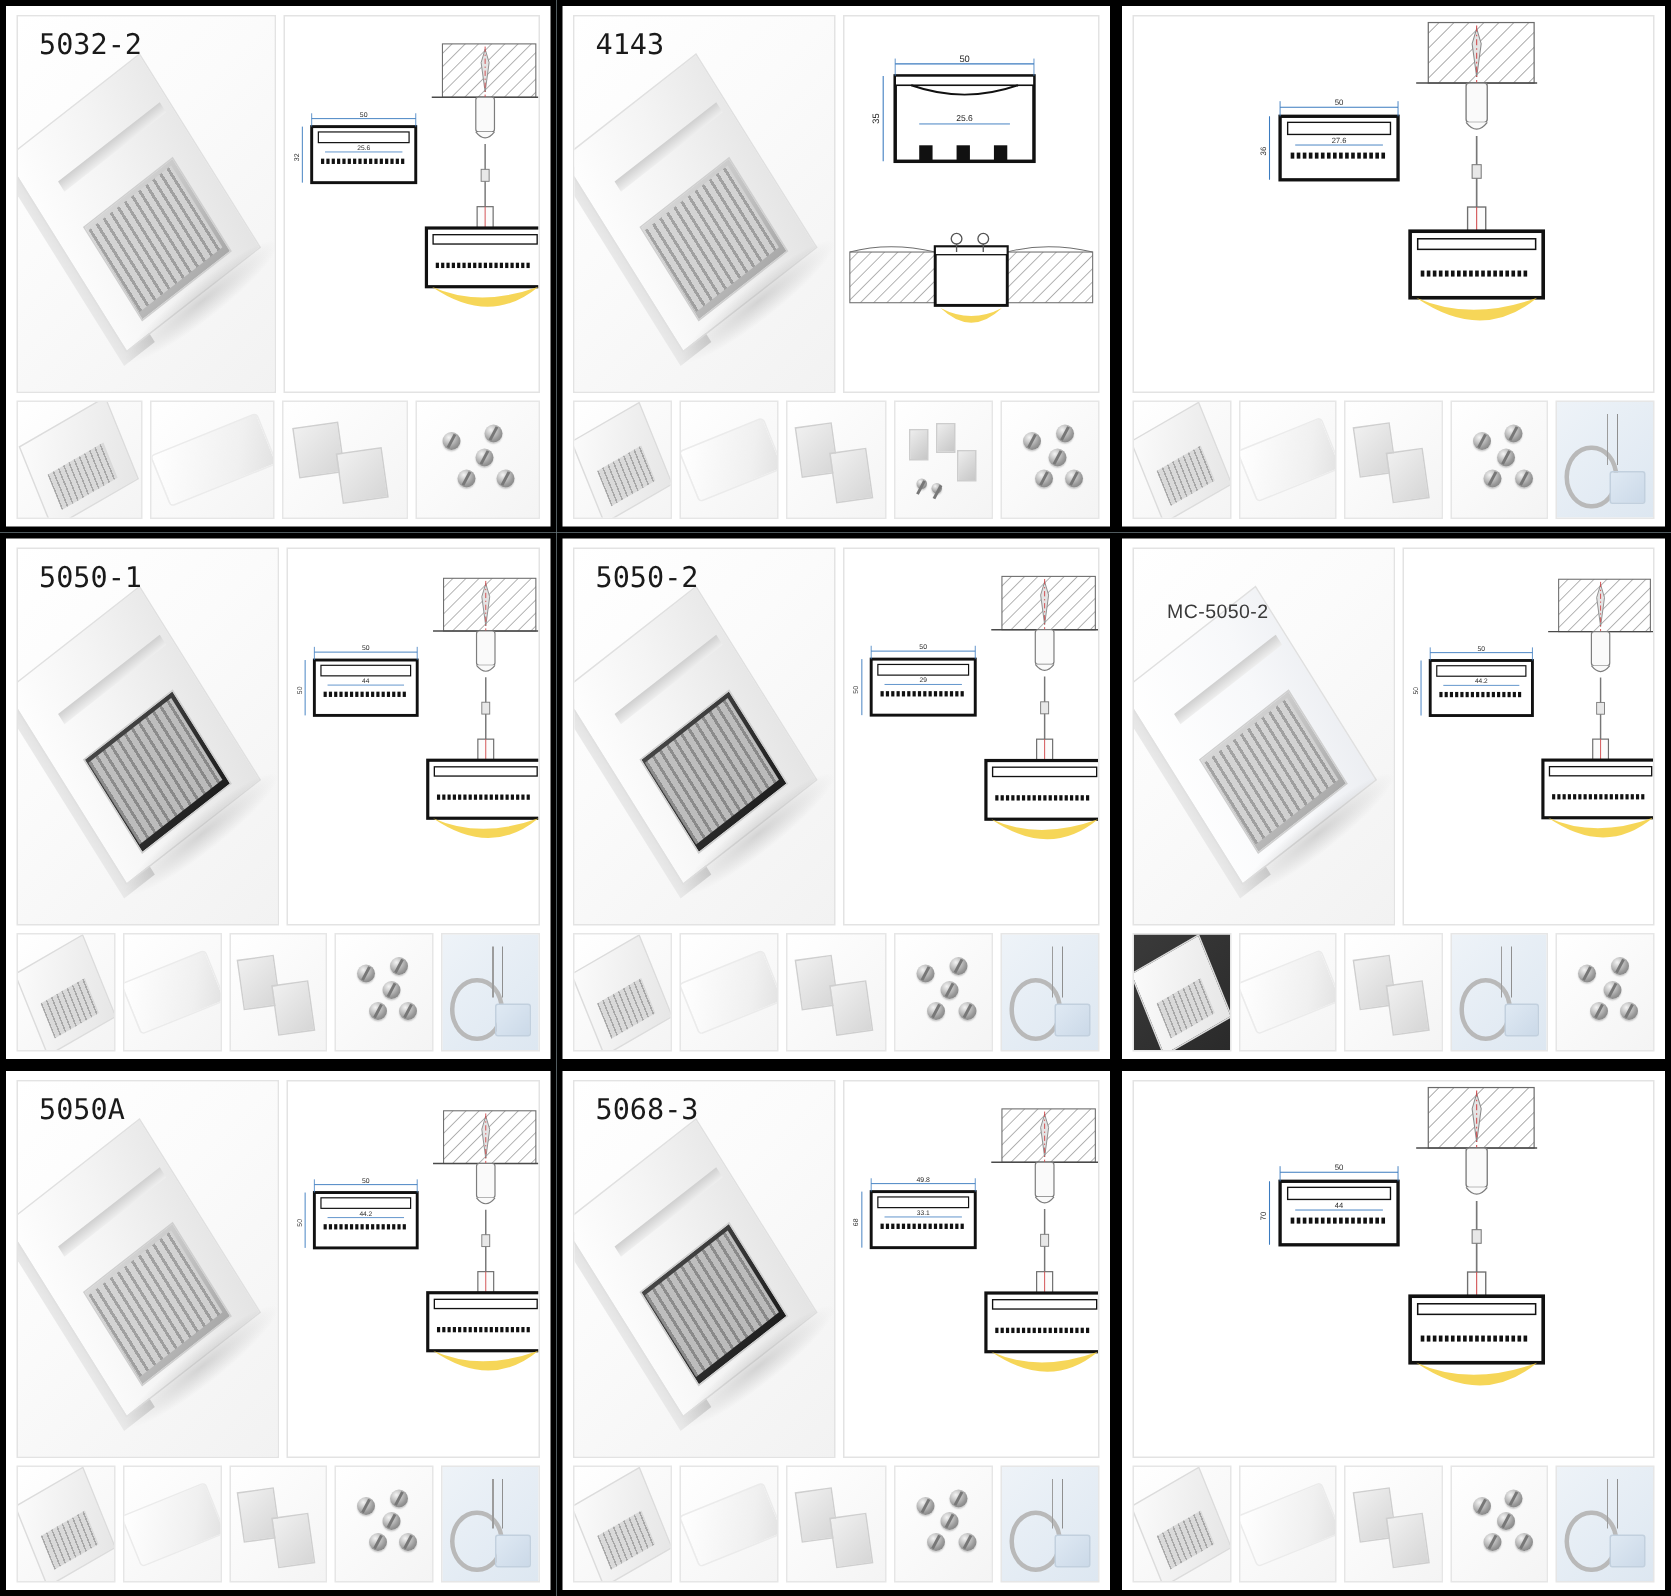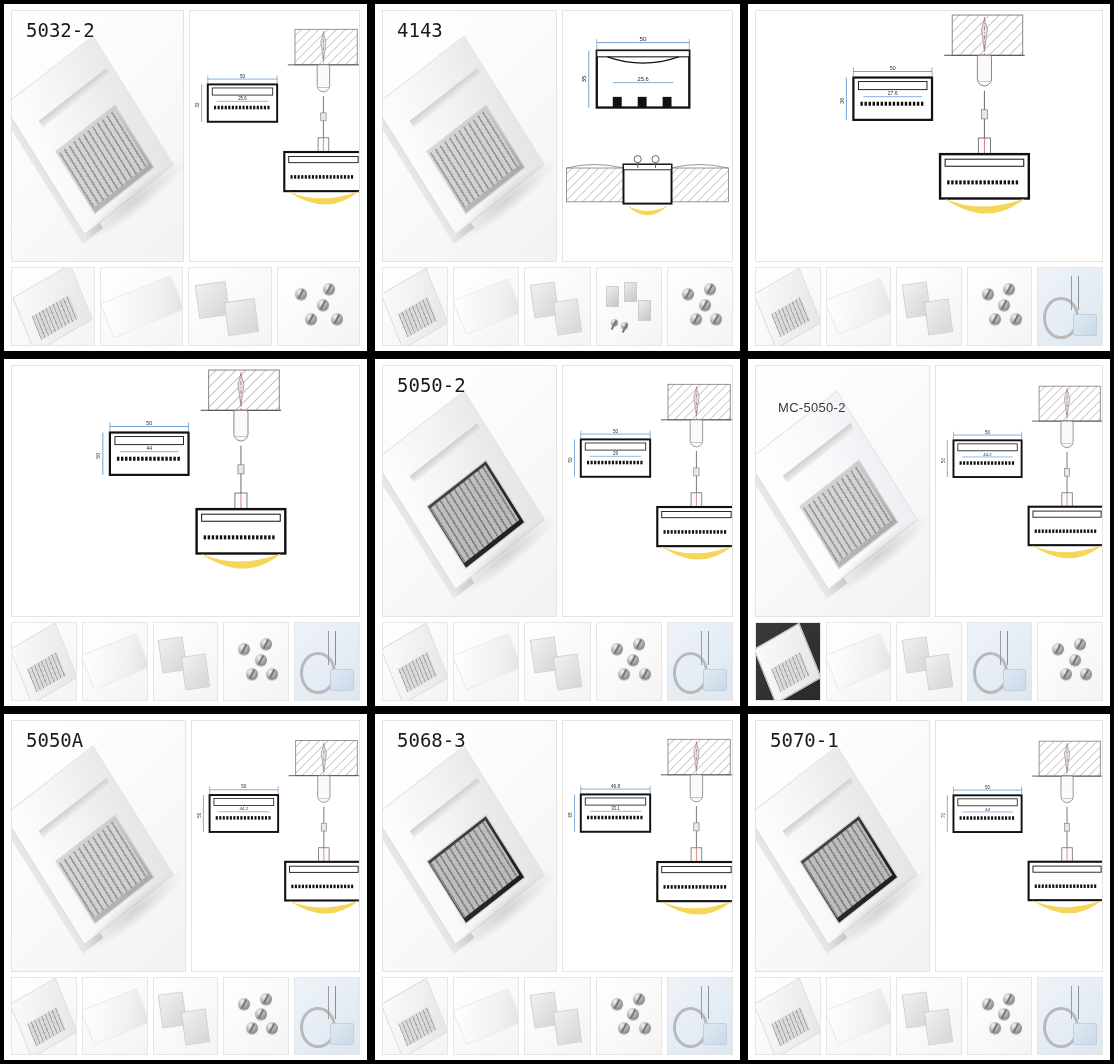--- a/index.html
+++ b/index.html
@@ -473,20 +473,32 @@
         </div>
         <div class="thumb bluish" title="steel wire suspension kit">
           <div class="wire"></div>
           <div class="kitbits"></div>
           <div class="baggie"></div>
         </div>
       </div>
     </div>
     <div class="cell">
       <div class="cell-top">
+        <div class="panel photo-panel">
+          <div class="alu-stage"></div>
+          <div class="alu">
+            <div class="face-side"></div>
+            <div class="face-top"></div>
+            <div class="groove"></div>
+            <div class="cavity dark"></div>
+            <div class="fins"></div>
+            <div class="shadow"></div>
+          </div>
+          <div class="ptitle">5050-1</div>
+        </div>
         <div class="panel diagram-panel">
           <div class="tech">
             <svg viewBox="0 0 190 248" preserveAspectRatio="xMidYMid meet">
               <defs>
                 <pattern id="h3" width="7" height="7" patternUnits="userSpaceOnUse" patternTransform="rotate(45)">
                   <line x1="0" y1="0" x2="0" y2="7" stroke="#8d8d8d" stroke-width="1"></line>
                 </pattern>
               </defs>
               <rect x="118" y="4" width="70" height="40" fill="url(#h3)" stroke="#6b6b6b" stroke-width="0.8"></rect>
               <line x1="110" y1="44" x2="190" y2="44" stroke="#4a4a4a" stroke-width="1"></line>
@@ -1031,32 +1043,20 @@
         </div>
         <div class="thumb bluish" title="steel wire suspension kit">
           <div class="wire"></div>
           <div class="kitbits"></div>
           <div class="baggie"></div>
         </div>
       </div>
     </div>
     <div class="cell">
       <div class="cell-top">
-        <div class="panel photo-panel">
-          <div class="alu-stage"></div>
-          <div class="alu">
-            <div class="face-side"></div>
-            <div class="face-top"></div>
-            <div class="groove"></div>
-            <div class="cavity dark"></div>
-            <div class="fins"></div>
-            <div class="shadow"></div>
-          </div>
-          <div class="ptitle">5070-1</div>
-        </div>
         <div class="panel diagram-panel">
           <div class="tech">
             <svg viewBox="0 0 190 248" preserveAspectRatio="xMidYMid meet">
               <defs>
                 <pattern id="h8" width="7" height="7" patternUnits="userSpaceOnUse" patternTransform="rotate(45)">
                   <line x1="0" y1="0" x2="0" y2="7" stroke="#8d8d8d" stroke-width="1"></line>
                 </pattern>
               </defs>
               <rect x="118" y="4" width="70" height="40" fill="url(#h8)" stroke="#6b6b6b" stroke-width="0.8"></rect>
               <line x1="110" y1="44" x2="190" y2="44" stroke="#4a4a4a" stroke-width="1"></line>

